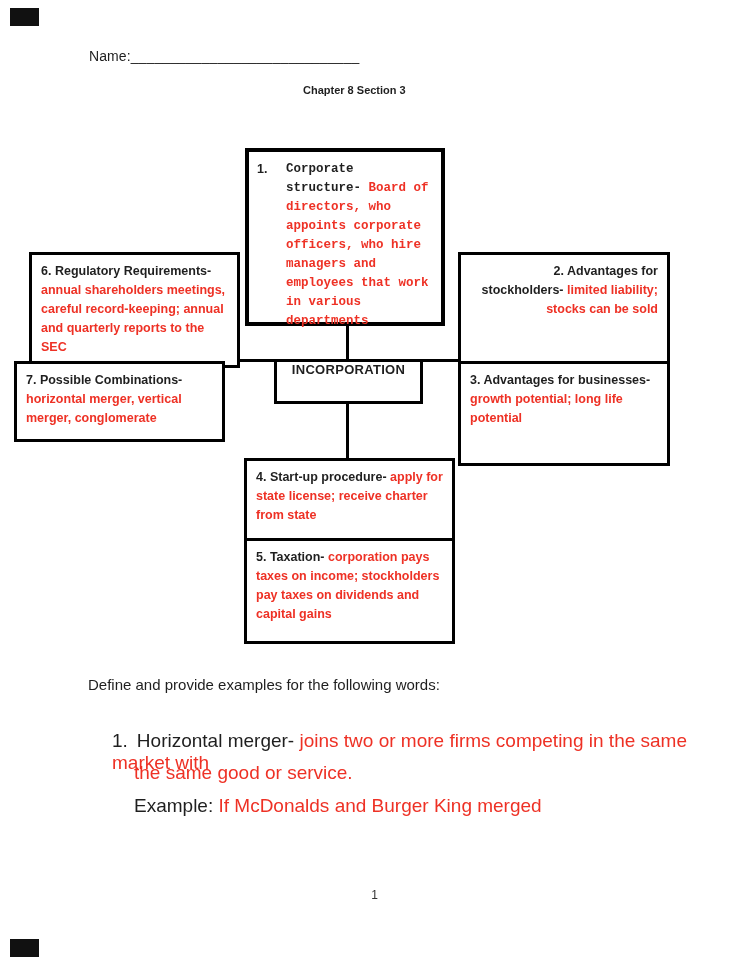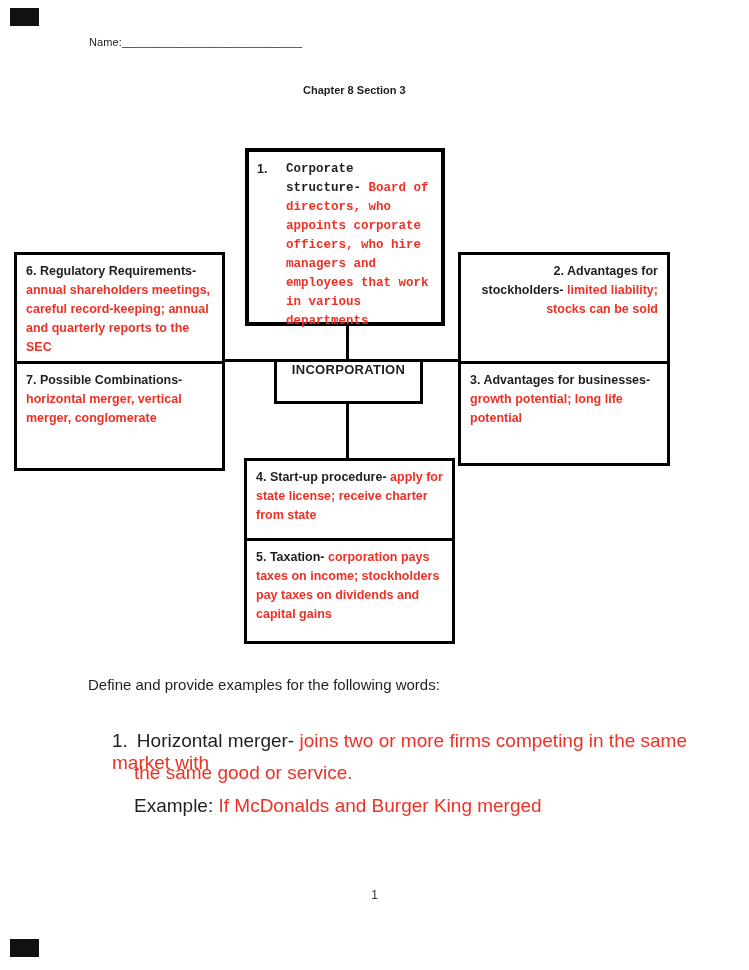--- a/index.html
+++ b/index.html
@@ -9,36 +9,36 @@
     background:#ffffff;
     font-family:"Liberation Sans", sans-serif;
     color:#1f1f1f;
     overflow:hidden;
   }
   
   .artifact{position:absolute;background:#111111;}
   .artifact.top{left:10px;top:8px;width:29px;height:18px;}
   .artifact.bottom{left:10px;top:939px;width:29px;height:18px;}
 
-  .name-line{position:absolute;left:89px;top:36px;font-size:11px;letter-spacing:.1px;}
+  .name-line{position:absolute;left:89px;top:48px;font-size:14px;letter-spacing:.1px;}
   .doc-title{position:absolute;left:303px;top:84px;font-size:11px;font-weight:600;}
 
   
   .dbox{
     position:absolute;box-sizing:border-box;
     border:3px solid #000000;background:#ffffff;
     padding:7px 9px;
     font-size:12.5px;line-height:19px;font-weight:600;
   }
   .dbox .red, .red{color:#ee3125;}
   .box1{left:245px;top:148px;width:200px;height:178px;border-width:4px;padding:8px 10px 8px 8px;}
   .box1 .num{float:left;width:28px;}
   .box1 .b1content{margin-left:29px;font-family:Liberation Mono, monospace;}
-  .box6{left:14px;top:252px;width:211px;height:116px;}
-  .box7{left:14px;top:361px;width:211px;height:110px;}
+  .box6{left:29px;top:252px;width:211px;height:116px;}
+  .box7{left:14px;top:361px;width:211px;height:81px;}
   .box2{left:458px;top:252px;width:212px;height:112px;text-align:right;}
   .box3{left:458px;top:361px;width:212px;height:105px;}
   .box4{left:244px;top:458px;width:211px;height:102px;}
   .box5{left:244px;top:538px;width:211px;height:106px;}
   .incbox{
     position:absolute;left:274px;top:359px;width:149px;height:45px;
     box-sizing:border-box;border:3px solid #000000;background:#ffffff;
     display:flex;align-items:flex-start;justify-content:center;
     font-size:13px;font-weight:700;letter-spacing:.3px;
   }

